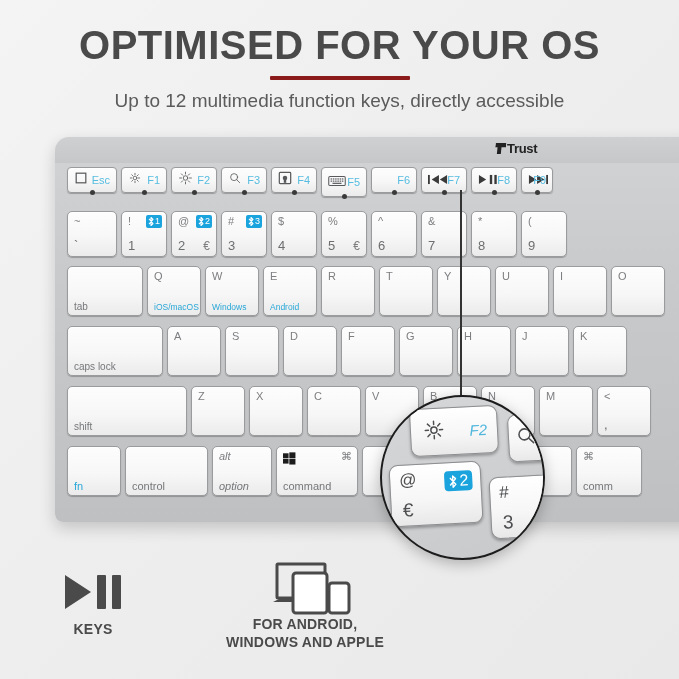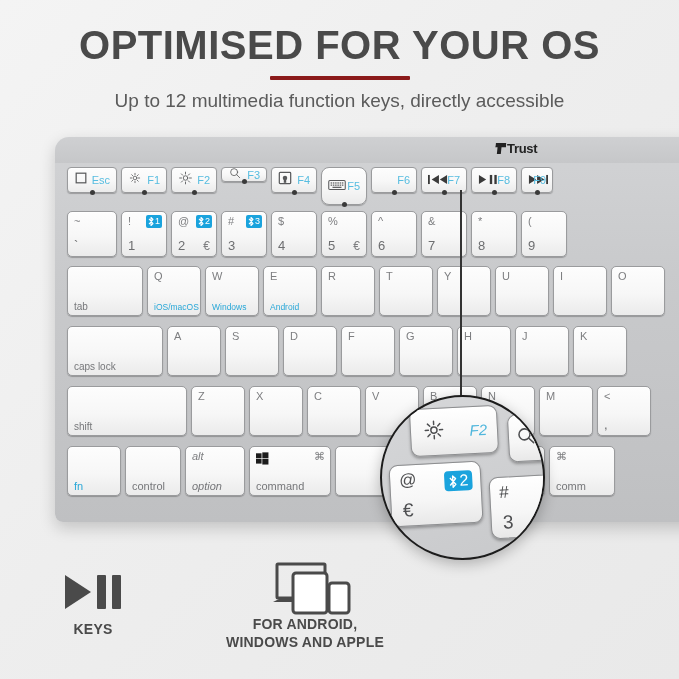--- a/index.html
+++ b/index.html
@@ -241,40 +241,40 @@
                 <line x1="18.4" y1="12" x2="21.4" y2="12"></line>
                 <line x1="5.4" y1="5.4" x2="7.6" y2="7.6"></line>
                 <line x1="16.4" y1="16.4" x2="18.6" y2="18.6"></line>
                 <line x1="18.6" y1="5.4" x2="16.4" y2="7.6"></line>
                 <line x1="7.6" y1="16.4" x2="5.4" y2="18.6"></line>
               </g>
             </svg></span>
           <span class="lbl-fnnum">F2</span>
           <span class="keydot"></span>
         </div>
-        <div class="key fnkey" style="width: 46px; height: 15px;">
+        <div class="key fnkey" style="width: 46px; height: 26px;">
           <span class="fnicon"><svg width="14" height="14" viewBox="0 0 24 24">
               <g stroke="#58595b" stroke-width="1.4" fill="none" stroke-linecap="round">
                 <circle cx="10.5" cy="10.5" r="6"></circle>
                 <line x1="15" y1="15" x2="20" y2="20"></line>
               </g>
             </svg></span>
           <span class="lbl-fnnum">F3</span>
           <span class="keydot"></span>
         </div>
         <div class="key fnkey" style="width: 46px; height: 26px;">
           <span class="fnicon"><svg width="14" height="14" viewBox="0 0 16 16">
               <rect x="1.5" y="1.5" width="13" height="13" rx="1" stroke="#58595b" stroke-width="1.4" fill="none" stroke-linecap="round"></rect>
               <circle cx="8" cy="8" r="2.6" fill="#58595b"></circle>
               <rect x="6.6" y="9.5" width="2.8" height="4" fill="#58595b"></rect>
             </svg></span>
           <span class="lbl-fnnum">F4</span>
           <span class="keydot"></span>
         </div>
-        <div class="key fnkey" style="width: 46px; height: 38px; border-radius: 8px;">
+        <div class="key fnkey" style="width: 46px; height: 30px;">
           <span class="fnicon"><svg width="18" height="12" viewBox="0 0 24 16">
               <rect x="1" y="2" width="22" height="12" rx="1.5" stroke="#58595b" stroke-width="1.4" fill="none" stroke-linecap="round"></rect>
               <g fill="#58595b">
                 <rect x="3.5" y="4.5" width="2" height="1.6"></rect>
                 <rect x="6.5" y="4.5" width="2" height="1.6"></rect>
                 <rect x="9.5" y="4.5" width="2" height="1.6"></rect>
                 <rect x="12.5" y="4.5" width="2" height="1.6"></rect>
                 <rect x="15.5" y="4.5" width="2" height="1.6"></rect>
                 <rect x="18.5" y="4.5" width="2" height="1.6"></rect>
                 <rect x="3.5" y="7.4" width="2" height="1.6"></rect>
@@ -480,21 +480,21 @@
         </div>
         <div class="key" style="width: 54px; height: 50px;">
           <span class="lbl-up">&lt;</span>
           <span class="lbl-main">,</span>
         </div>
       </div>
     <div class="krow" id="row-bottom" style="left:12px; top:309px;">
         <div class="key" style="width: 54px; height: 50px;">
           <span class="lbl-cyan" style="font-size:11px;">fn</span>
         </div>
-        <div class="key" style="width: 56px; height: 50px;">
+        <div class="key" style="width: 83px; height: 50px;">
           <span class="lbl-word" style="font-size:11px;">control</span>
         </div>
         <div class="key" style="width: 60px; height: 50px; font-style: italic;">
           <span class="lbl-up">alt</span>
           <span class="lbl-word" style="font-size:11px;margin-top:47px;">option</span>
         </div>
         <div class="key" style="width: 82px; height: 50px;">
           <span class="lbl-up" style="top:5px;"><svg width="13" height="13" viewBox="0 0 14 14">
               <g fill="#1c1c1c">
                 <rect x="0" y="1.4" width="6" height="5.2"></rect>

